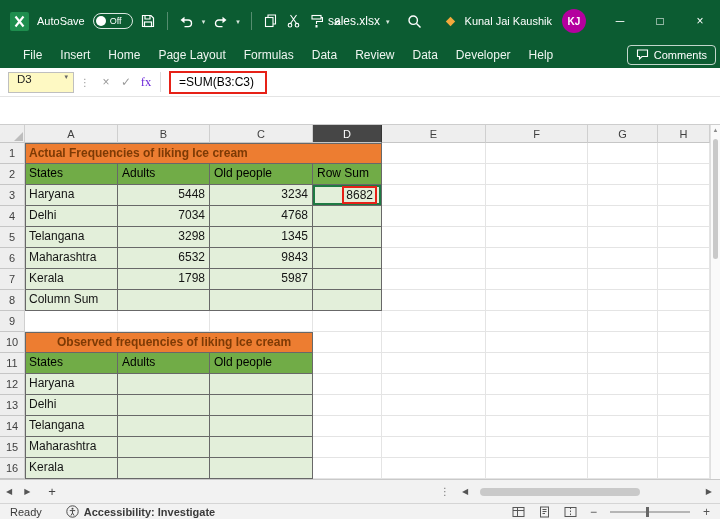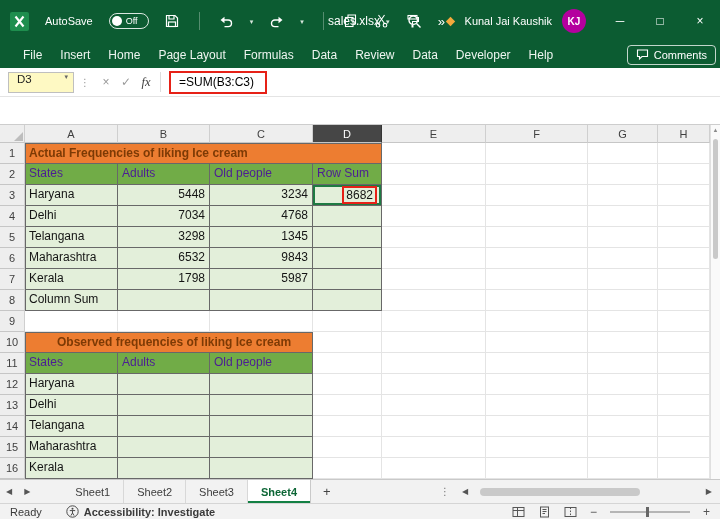--- a/index.html
+++ b/index.html
@@ -2,21 +2,21 @@
 <html><head>
 <meta charset="utf-8">
 <style>
 *{margin:0;padding:0;box-sizing:border-box}
 html,body{width:720px;height:523px}
 body{font-family:"Liberation Sans","DejaVu Sans",sans-serif;overflow:hidden;background:#fff}
 .app{width:720px;height:523px;display:flex;flex-direction:column;position:relative;background:#fff}
 
 
 .titlebar{height:42px;background:#0c5c32;display:flex;align-items:center;padding-left:10px;position:relative;color:#fff;flex:0 0 auto}
-.tb-left{display:flex;align-items:center;gap:16px}
+.tb-left{display:flex;align-items:center;gap:8px}
 .autosave{font-size:11px;color:#fff}
 .toggle{width:40px;height:16px;border:1px solid rgba(255,255,255,.85);border-radius:9px;display:flex;align-items:center;padding:0 4px 0 2px;gap:4px}
 .knob{width:10px;height:10px;background:#fff;border-radius:50%}
 .toggle .off{font-size:9px;color:#fff;line-height:1}
 .tb-icon{display:flex;align-items:center;justify-content:center;min-width:15px}
 .caret{font-size:7px;color:#d7e6dc;line-height:1}
 .tb-sep{width:1px;height:18px;background:rgba(255,255,255,.3);margin:0 3px}
 .overflow{font-size:13px;color:#fff;padding:0 2px;line-height:1}
 .tb-file{position:absolute;left:50%;transform:translateX(-52%);display:flex;align-items:center;gap:6px;font-size:12px;color:#fff;top:0;height:42px}
 .tb-right{position:absolute;right:0;top:0;height:42px;display:flex;align-items:center}
@@ -32,39 +32,39 @@
 .menu-item{font-size:12px;color:#eef5f0;padding:0 9px;line-height:26px;white-space:nowrap}
 .menu-right{margin-left:auto;display:flex;align-items:center;gap:8px}
 .comments-btn{height:20px;border:1px solid rgba(255,255,255,.75);border-radius:4px;background:transparent;color:#fff;font-size:11px;display:flex;align-items:center;gap:5px;padding:0 8px;font-family:inherit}
 
 
 .formulabar{height:29px;background:#fff;border-bottom:1px solid #e4e4e4;display:flex;align-items:center;padding-left:8px;flex:0 0 auto}
 .namebox{width:66px;height:21px;border:1px solid #bfbfbf;background:#fef9c3;display:flex;font-size:11.5px;color:#222;padding-left:8px}
 .nb-caret{margin-left:auto;padding-right:5px;font-size:7px;color:#666;line-height:1}
 .fb-sizer{color:#9a9a9a;font-size:10px;padding:0 6px}
 .fb-btn{width:20px;text-align:center;font-size:12px;color:#999}
-.fb-btn.fx{color:#404040;font-style:italic;font-family:"Liberation Serif","DejaVu Serif",serif;font-size:12.5px}
+.fb-btn.fx{color:#6d28d9;font-family:"Liberation Serif","DejaVu Serif",serif;font-size:12.5px}
 .fb-div{width:1px;height:20px;background:#ddd;margin:0 4px}
 .formula-area{flex:1;display:flex;align-items:center;height:100%}
 .fb-red{border:2px solid #e62117;padding:2px 11px 3px 8px;font-size:12px;color:#000000;margin-left:4px}
 .fb-ext{height:28px;background:#fff;border-bottom:1px solid #cdcdcd;flex:0 0 auto}
 
 
 .grid-wrap{display:flex;flex:0 0 auto;height:354px}
 .grid{display:grid;width:710px}
 .hd{background:#eee;border-right:1px solid #cfcfcf;border-bottom:1px solid #c6c6c6;display:flex;align-items:center;justify-content:center;font-size:11px;color:#3f3f3f}
 .hd.corner{position:relative}
 .hd.corner::after{content:"";position:absolute;right:1px;bottom:1px;border-left:9px solid transparent;border-bottom:9px solid #bdbdbd}
 .ch.sel{background:#464646;color:#fff;border-right-color:#353535}
 .cell{background:#fff;border-right:1px solid #e4e4e4;border-bottom:1px solid #e4e4e4;font-size:12px;color:#141414;line-height:19px;padding:0 4px;white-space:nowrap;overflow:hidden}
 .cell.tb{border-right-color:#686868;border-bottom-color:#686868}
 .cell.t-left{border-left:1px solid #686868;padding-left:3px}
 .cell.t-top{border-top:1px solid #686868}
 .cell.title{background:#ed7d31;color:#7d3a05;font-weight:700}
-.cell.head{background:#71ac47;color:#4c1d95}
+.cell.head{background:#71ac47;color:#000000}
 .cell.data{background:#e3efda}
 .cell.num{text-align:right}
 .cell.selected{box-shadow:inset 0 0 0 2px #1e7a43;display:flex;align-items:center;justify-content:flex-end}
 .redbox-span{border:2px solid #e62117;line-height:14px;padding:0 2px;font-size:12px}
 .vscroll{width:10px;background:#fafafa;border-left:1px solid #e0e0e0;position:relative}
 .vs-arrow{position:absolute;top:2px;left:0;width:100%;text-align:center;font-size:6px;color:#8a8a8a}
 .vs-thumb{position:absolute;top:14px;left:2px;width:5px;height:120px;background:#c9c9c9;border-radius:3px}
 
 
 .tabbar{height:24px;background:#f2f2f2;border-top:1px solid #c9c9c9;display:flex;align-items:stretch;flex:0 0 auto}
@@ -378,26 +378,20 @@
       </div>
     <div class="vscroll">
       <span class="vs-arrow">▲</span>
       <div class="vs-thumb"></div>
     </div>
   </div>
 
   <div class="tabbar">
     <span class="tab-nav">◀</span>
     <span class="tab-nav">▶</span>
-    <div class="tabs" id="sheetTabs">
-        <span class="sheet-tab">Sheet1</span>
-        <span class="sheet-tab">Sheet2</span>
-        <span class="sheet-tab">Sheet3</span>
-        <span class="sheet-tab active">Sheet4</span>
-      </div>
     <span class="add-sheet">+</span>
     <span class="tab-menu">⋮</span>
     <div class="hscroll">
       <span class="hs-arrow">◀</span>
       <div class="hs-track">
         <div class="hs-thumb"></div>
       </div>
       <span class="hs-arrow">▶</span>
     </div>
   </div>

